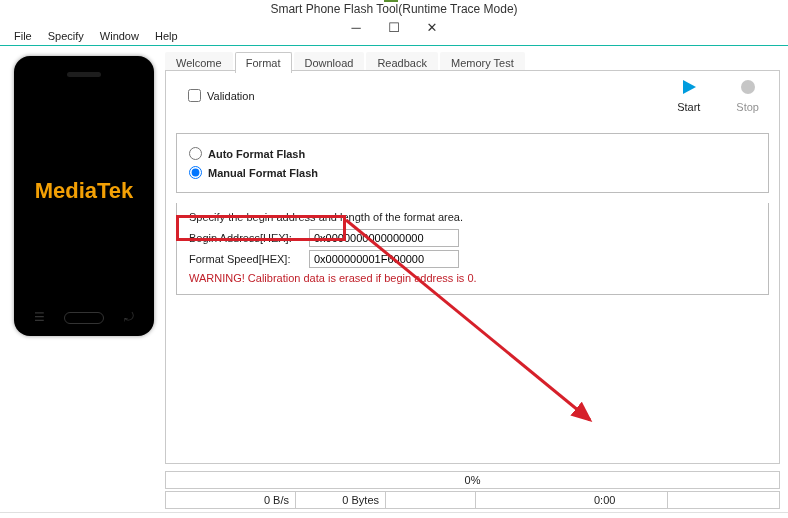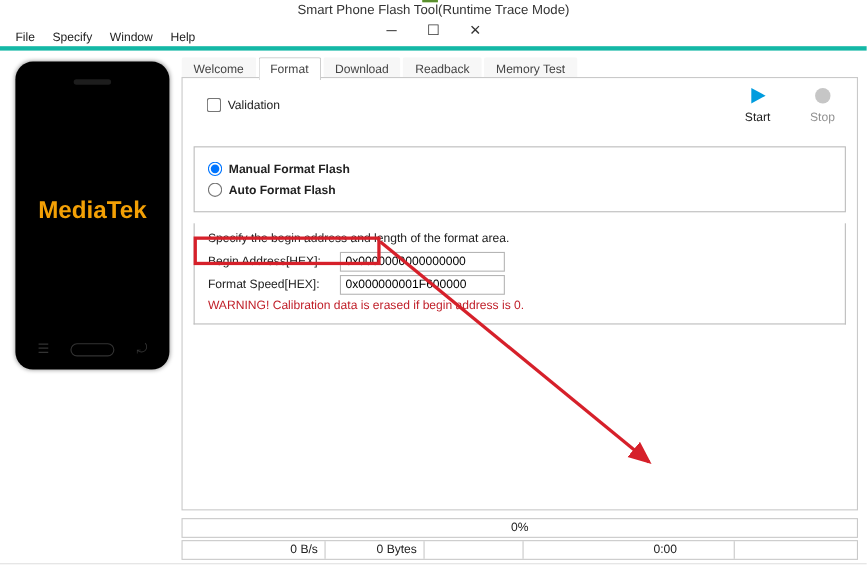--- a/index.html
+++ b/index.html
@@ -6,21 +6,21 @@
   body { font-family: "Segoe UI", Tahoma, sans-serif; font-size: 11px; color: #222; background: #fff; width: 788px; height: 518px; overflow: hidden; position: relative; }
 
   
   .titlebar { height: 26px; display: flex; align-items: center; padding: 0 6px; background: #fff; flex-direction: column; }
   .titlebar .app-icon { width: 14px; height: 14px; background: #7fbf3f; margin-right: 6px; border: 1px solid #5a8f2e; }
   .titlebar .title { flex: 1; font-size: 12px; color: #333; }
   .titlebar .win-controls { display: flex; }
   .titlebar .win-btn { width: 38px; height: 22px; display: flex; align-items: center; justify-content: center; font-size: 13px; color: #333; cursor: pointer; }
 
   
-  .menubar { height: 20px; display: flex; align-items: center; padding: 0 6px; border-bottom: 4px solid #14b8a6; font-size: 11px; }
+  .menubar { height: 20px; display: flex; align-items: center; padding: 0 6px; border-bottom: 1px solid #14b8a6; font-size: 11px; }
   .menubar .menu-item { padding: 2px 8px; cursor: pointer; }
 
   
   .main-area { position: relative; height: 472px; }
 
   
   .phone-panel { position: absolute; left: 14px; top: 10px; width: 140px; height: 280px; background: #000; border-radius: 16px; box-shadow: 0 0 4px rgba(0,0,0,.4); }
   .phone-panel .speaker { position: absolute; top: 16px; left: 50%; transform: translateX(-50%); width: 34px; height: 5px; background: #1d1d1d; border-radius: 3px; }
   .phone-panel .screen { position: absolute; top: 32px; left: 10px; right: 10px; bottom: 42px; background: #000; display: flex; align-items: center; justify-content: center; }
   .phone-panel .screen .brand { font-weight: 900; font-size: 22px; color: #f3a005; font-family: Liberation Sans, sans-serif; }
@@ -131,26 +131,26 @@
                 <circle cx="8" cy="8" r="7" fill="#8e8e8e"></circle>
               </svg>
           </div>
           <div class="label">Stop</div>
         </div>
       </div>
     </div>
 
     <div class="radio-box">
       <div class="radio-row">
+        <input type="radio" name="fmtmode" style="">
+        <label>Auto Format Flash</label>
+      </div>
+      <div class="radio-row">
         <input type="radio" name="fmtmode" checked="" style="">
         <label>Manual Format Flash</label>
-      </div>
-      <div class="radio-row">
-        <input type="radio" name="fmtmode" style="">
-        <label>Auto Format Flash</label>
       </div>
     </div>
 
     <div class="form-area">
       <div class="desc">Specify the begin address and length of the format area.</div>
       <div class="field-row">
         <div class="flabel">Begin Address[HEX]:</div>
         <input type="text" value="0x0000000000000000" style="">
       </div>
       <div class="field-row">

